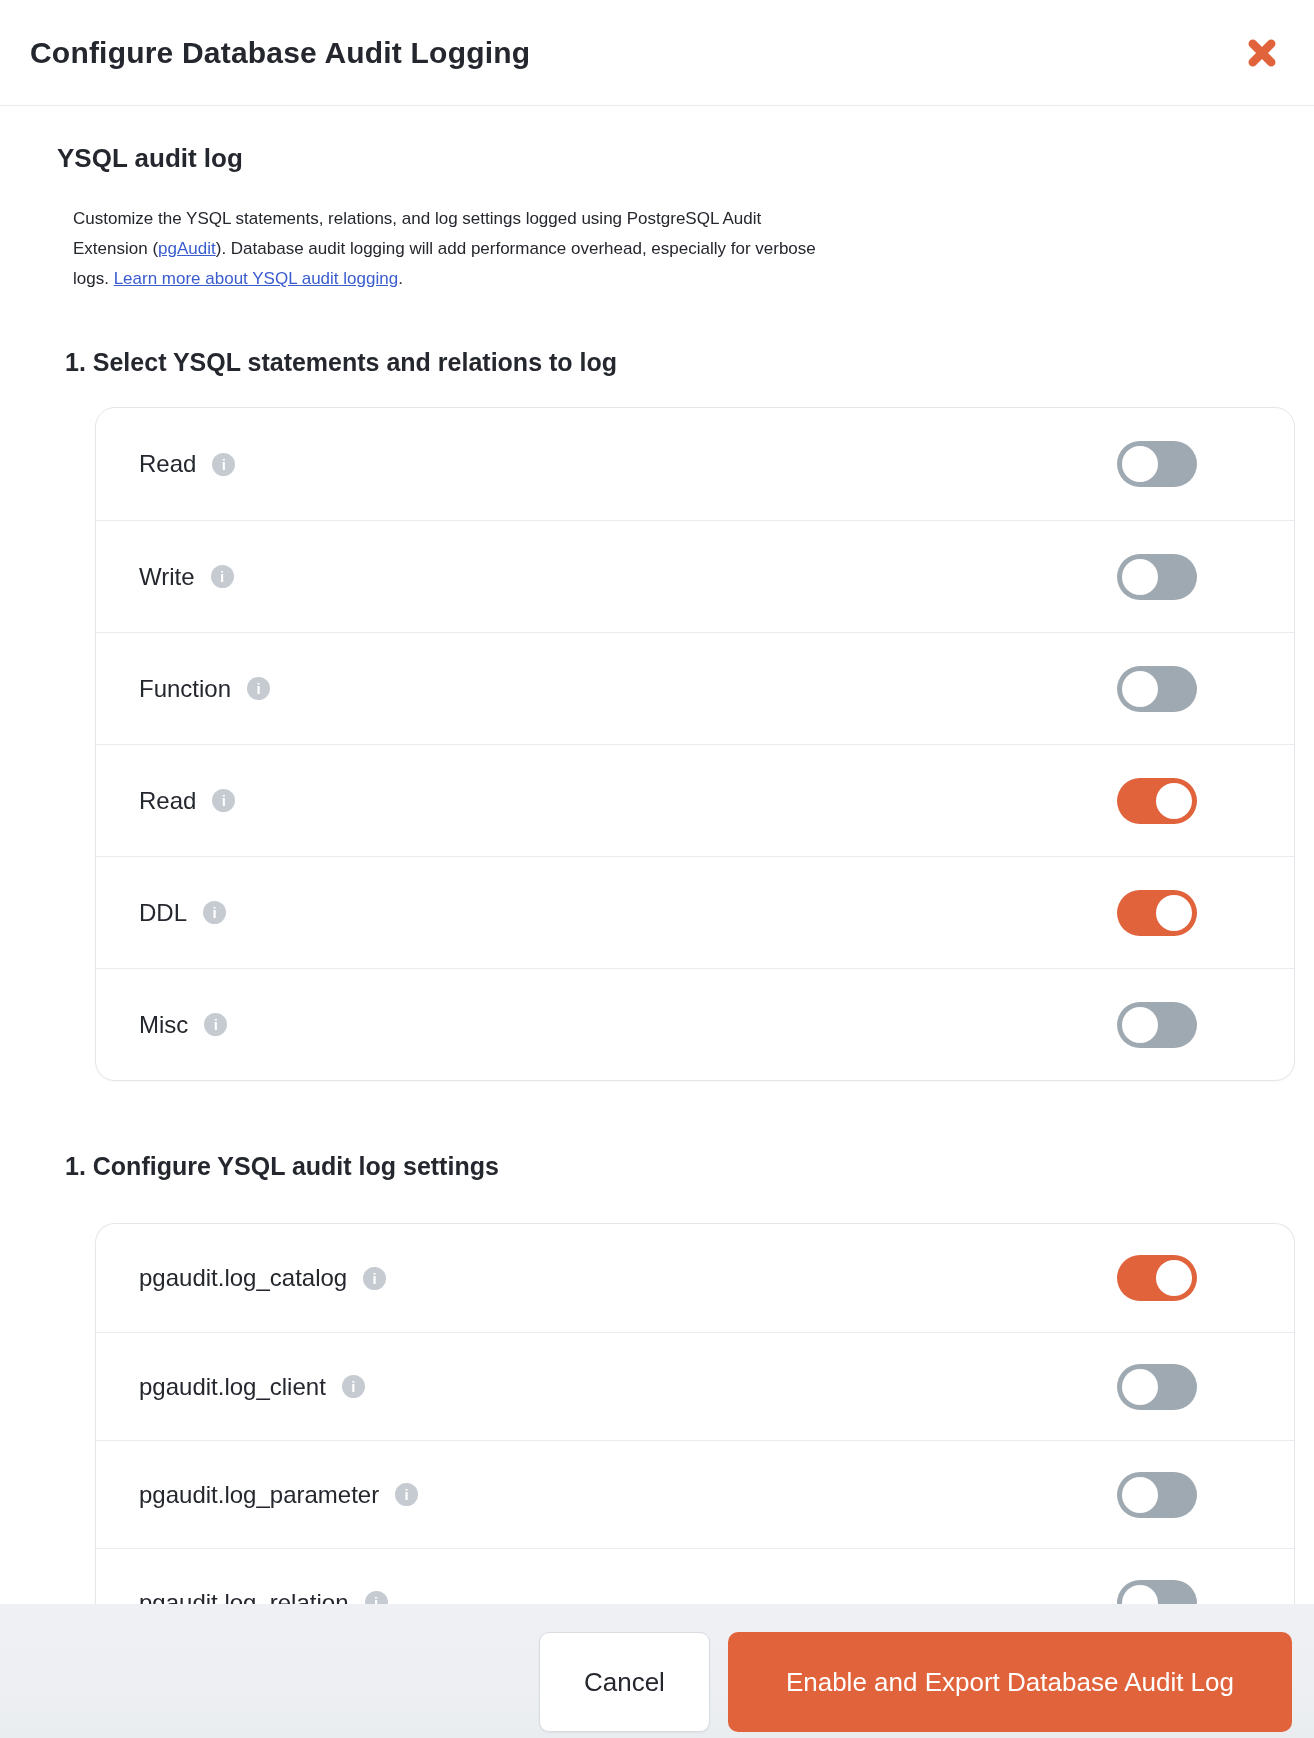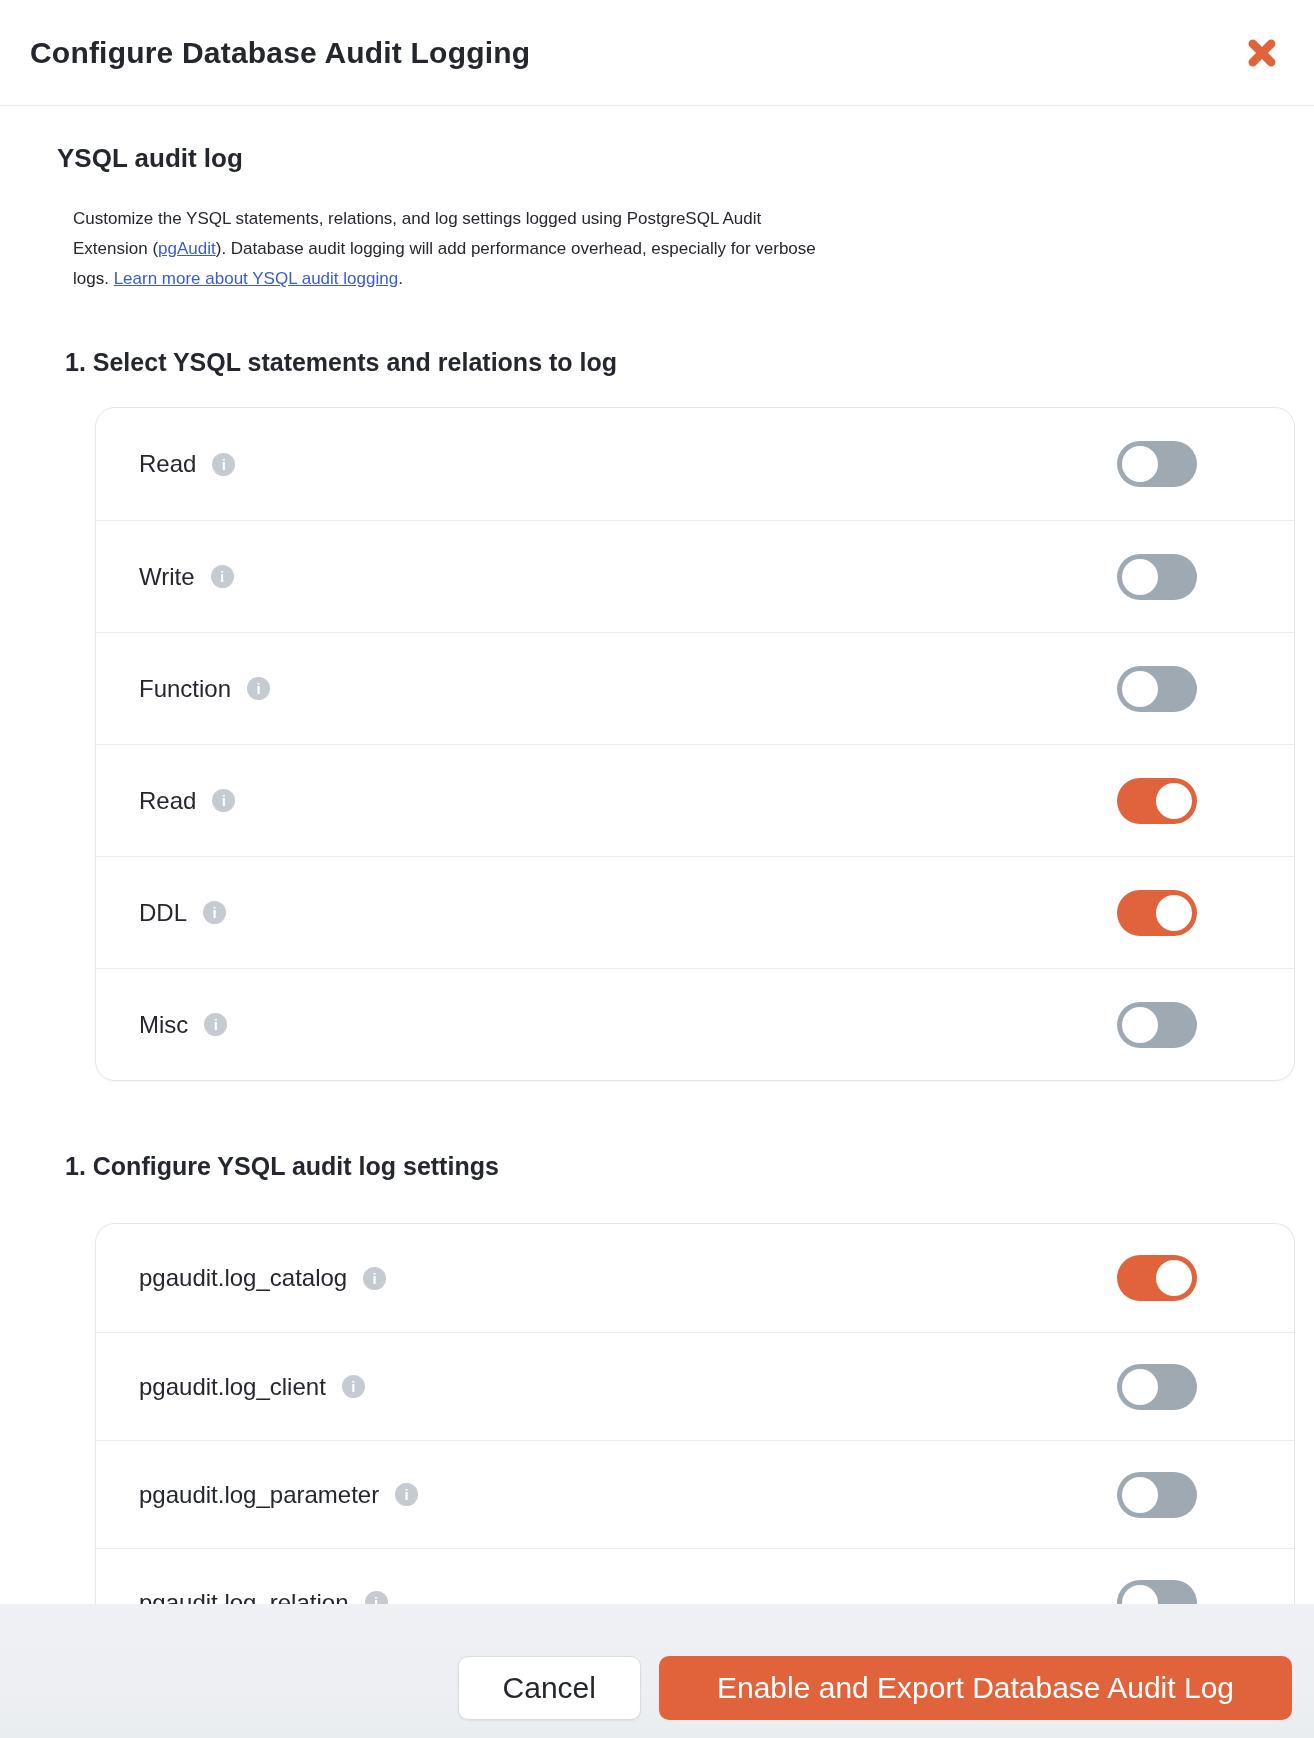--- a/index.html
+++ b/index.html
@@ -80,23 +80,23 @@
   }
   .toggle.on .knob{left:auto;right:5px;}
   
   .modal-footer{
     position:absolute;left:0;right:0;top:1604px;bottom:0;
     background:linear-gradient(180deg,#EEF0F3 0%,var(--footer-bg) 60%,#EAEDF0 100%);
     display:flex;justify-content:flex-end;align-items:flex-start;
     padding:28px 22px 0 0;gap:18px;
   }
   .btn{
-    height:64px;border-radius:10px;
+    height:100px;border-radius:10px;
     font-family:"Liberation Sans",sans-serif;
-    font-size:30px;cursor:pointer;margin-top:24px;
+    font-size:26px;cursor:pointer;
   }
   .btn-cancel{
     background:#fff;color:var(--text);
     border:1px solid #D8DCE1;
     padding:0 44px;
     box-shadow:0 1px 2px rgba(35,39,46,0.06);
   }
   .btn-primary{
     background:var(--accent);color:#fff;
     border:none;

